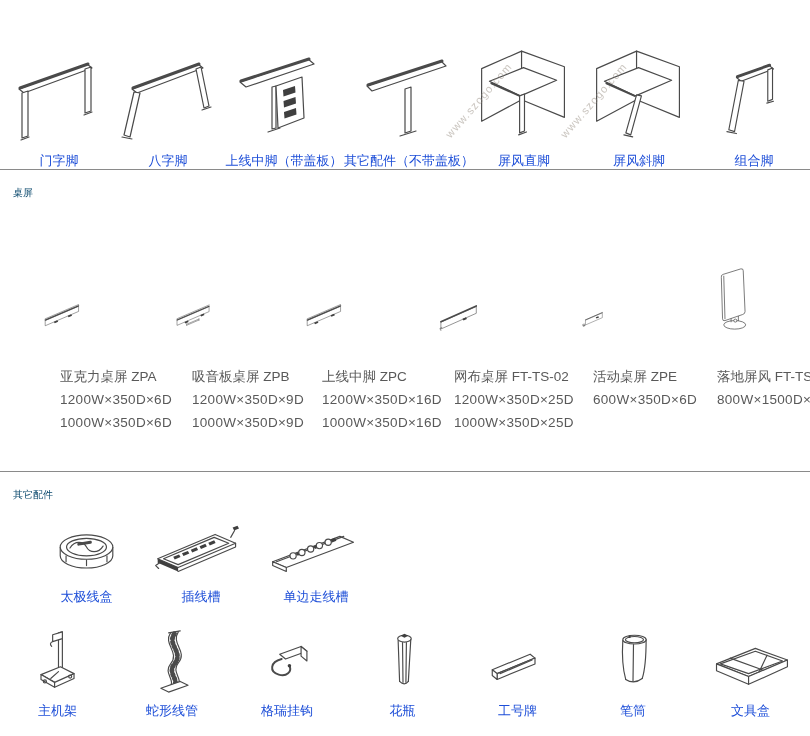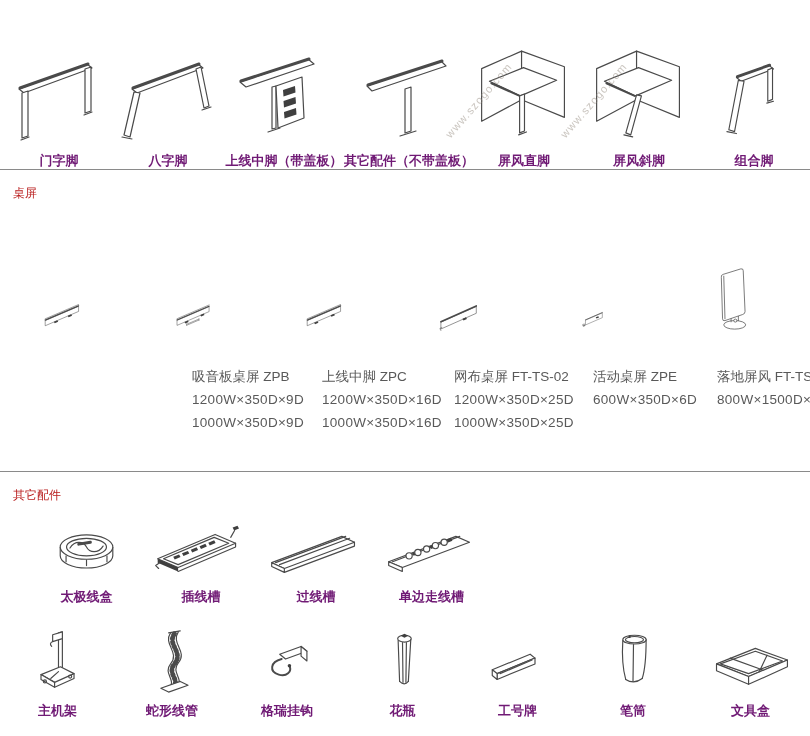--- a/index.html
+++ b/index.html
@@ -10,30 +10,30 @@
   
   .ln{fill:none;stroke:#4a4a4a;stroke-width:1.2;stroke-linejoin:round;stroke-linecap:round;}
   .fw{fill:#ffffff;stroke:#4a4a4a;stroke-width:1.2;stroke-linejoin:round;}
   .dk{fill:#3f3f3f;stroke:none;}
   .thick{stroke-width:3;}
   .thick2{stroke-width:2;}
 
   .row{display:grid;}
   .cell{display:flex;flex-direction:column;align-items:center;justify-content:flex-end;margin:0;}
   .art{display:flex;align-items:flex-end;justify-content:center;position:relative;}
-  .cap{font-size:13px;color:#701a75;white-space:nowrap;margin-top:9px;line-height:16px;font-weight:bold;}
+  .cap{font-size:13px;color:#1d4ed8;white-space:nowrap;margin-top:9px;line-height:16px;}
 
   
   .row-legs{grid-template-columns:118px 100px 132px 118px 112px 118px 112px;
             height:169px;box-sizing:border-box;padding-top:12px;}
   .row-legs .art{height:108px;}
 
   .divider{border:none;border-top:1px solid #8a8a8a;margin:0;}
 
-  .sec-title{font-size:12px;font-weight:normal;color:#b91c1c;margin:15px 8px 0 13px;line-height:16px;}
+  .sec-title{font-size:10px;font-weight:normal;color:#0c4a6e;margin:15px 8px 0 13px;line-height:16px;}
 
   
   .row-screens{grid-template-columns:132px 130px 132px 139px 124px 153px;margin-top:2px;}
   .scell{display:flex;flex-direction:column;align-items:stretch;}
   .scell .art{height:141px;}
   .sname{font-size:13.5px;padding-left:20px;margin-top:8px;line-height:17px;white-space:nowrap;}
   .sspec{font-size:13.5px;padding-left:20px;margin-top:6px;line-height:17px;letter-spacing:.3px;white-space:nowrap;}
   .sec2-pad{height:24px;}
 
   
@@ -166,20 +166,25 @@
     <figure class="scell">
       <div class="art">
         <svg width="118" height="88" viewBox="0 0 120 85">
           <path class="fw" d="M12 53 L89 20 L89 32 L12 65 Z"></path>
           <path class="ln" d="M12 49 L89 16"></path>
           <path class="ln thick" d="M12 52 L89 19"></path>
           <path class="dk" d="M32 56 l8 -3.5 l2 3.5 l-8 3.5 Z"></path>
           <path class="dk" d="M64 42 l8 -3.5 l2 3.5 l-8 3.5 Z"></path>
         </svg>
       </div>
+      <figcaption>
+        <div class="sname">亚克力桌屏 ZPA</div>
+        <div class="sspec">1200W×350D×6D</div>
+        <div class="sspec">1000W×350D×6D</div>
+      </figcaption>
     </figure>
 
     <figure class="scell">
       <div class="art">
         <svg width="118" height="88" viewBox="0 0 120 85">
           <path class="fw" d="M12 53 L89 20 L89 32 L12 65 Z"></path>
           <path class="ln" d="M12 49 L89 16"></path>
           <path class="ln thick" d="M12 52 L89 19"></path>
           <path class="ln" d="M36 62 L64 50 M36 64.5 L64 52.5 M35 61 l0 4 M65 49 l0 4"></path>
           <path class="dk" d="M30 57 l8 -3.5 l2 3.5 l-8 3.5 Z"></path>
@@ -294,32 +299,20 @@
           <path class="dk" d="M56 27.2 l6 -2.5 l1.5 2.8 l-6 2.5 Z"></path>
           <path class="dk" d="M65 23.6 l6 -2.5 l1.5 2.8 l-6 2.5 Z"></path>
           <path class="dk" d="M13 40 L13 44 L34 53 L34 49 Z"></path>
           <path class="ln" d="M34 53 L93 28 L93 24"></path>
           <path class="ln" d="M15 44 l-4 3 l3 3"></path>
         </svg>
       </div>
       <figcaption class="cap">插线槽</figcaption>
     </figure>
 
-    <figure class="cell">
-      <div class="art">
-        <svg width="112" height="62" viewBox="0 0 115 62">
-          <path class="fw" d="M12 44 L84 17 L97 23 L25 50 Z"></path>
-          <path class="ln" d="M16 44 L88 17"></path>
-          <path class="ln" d="M20 46 L92 19"></path>
-          <path class="fw" d="M12 44 L12 48 L25 54 L25 50 Z"></path>
-          <path class="ln" d="M97 23 L97 27 L25 54"></path>
-        </svg>
-      </div>
-      <figcaption class="cap">过线槽</figcaption>
-    </figure>
 
 
 
     <figure class="cell">
       <div class="art">
         <svg width="112" height="62" viewBox="0 0 115 62">
           <path class="fw" d="M13 43 L82 17 L96 23 L27 49 Z"></path>
           <path class="ln" d="M17 43 L86 17"></path>
           <path class="dk" d="M37 34 l5 -2 l1.5 3 l-5 2 Z"></path>
           <path class="dk" d="M55 27 l5 -2 l1.5 3 l-5 2 Z"></path>

